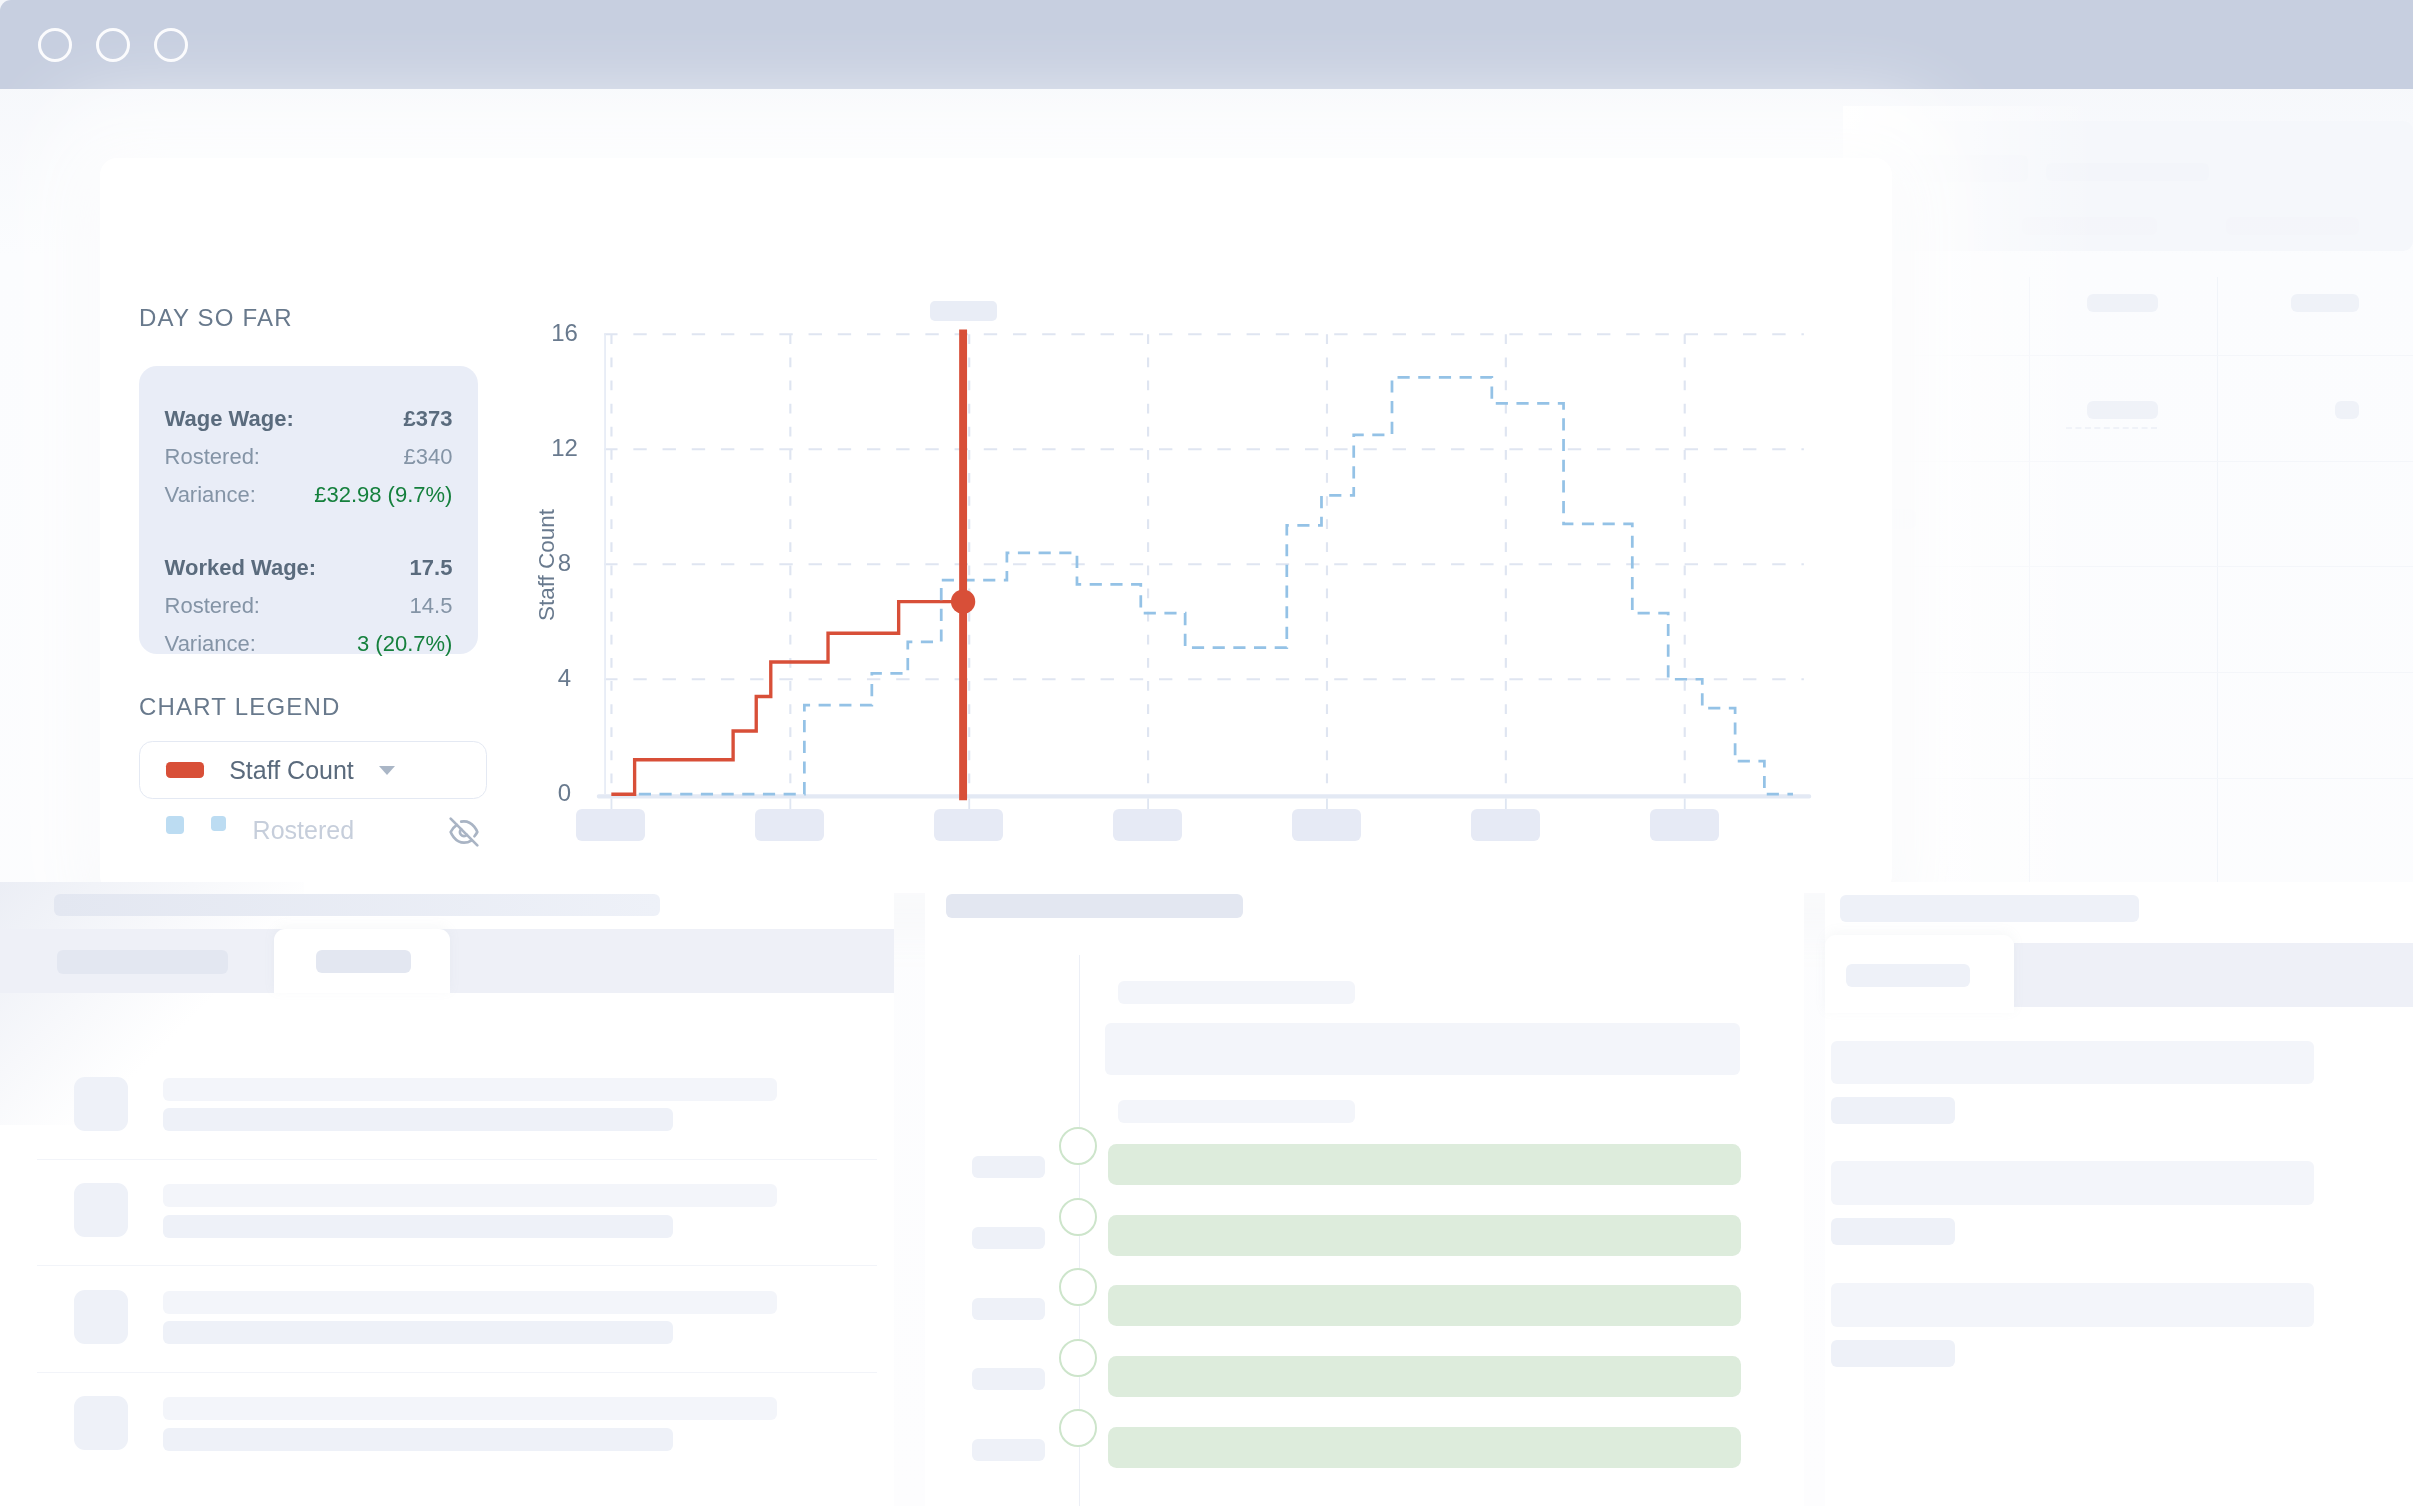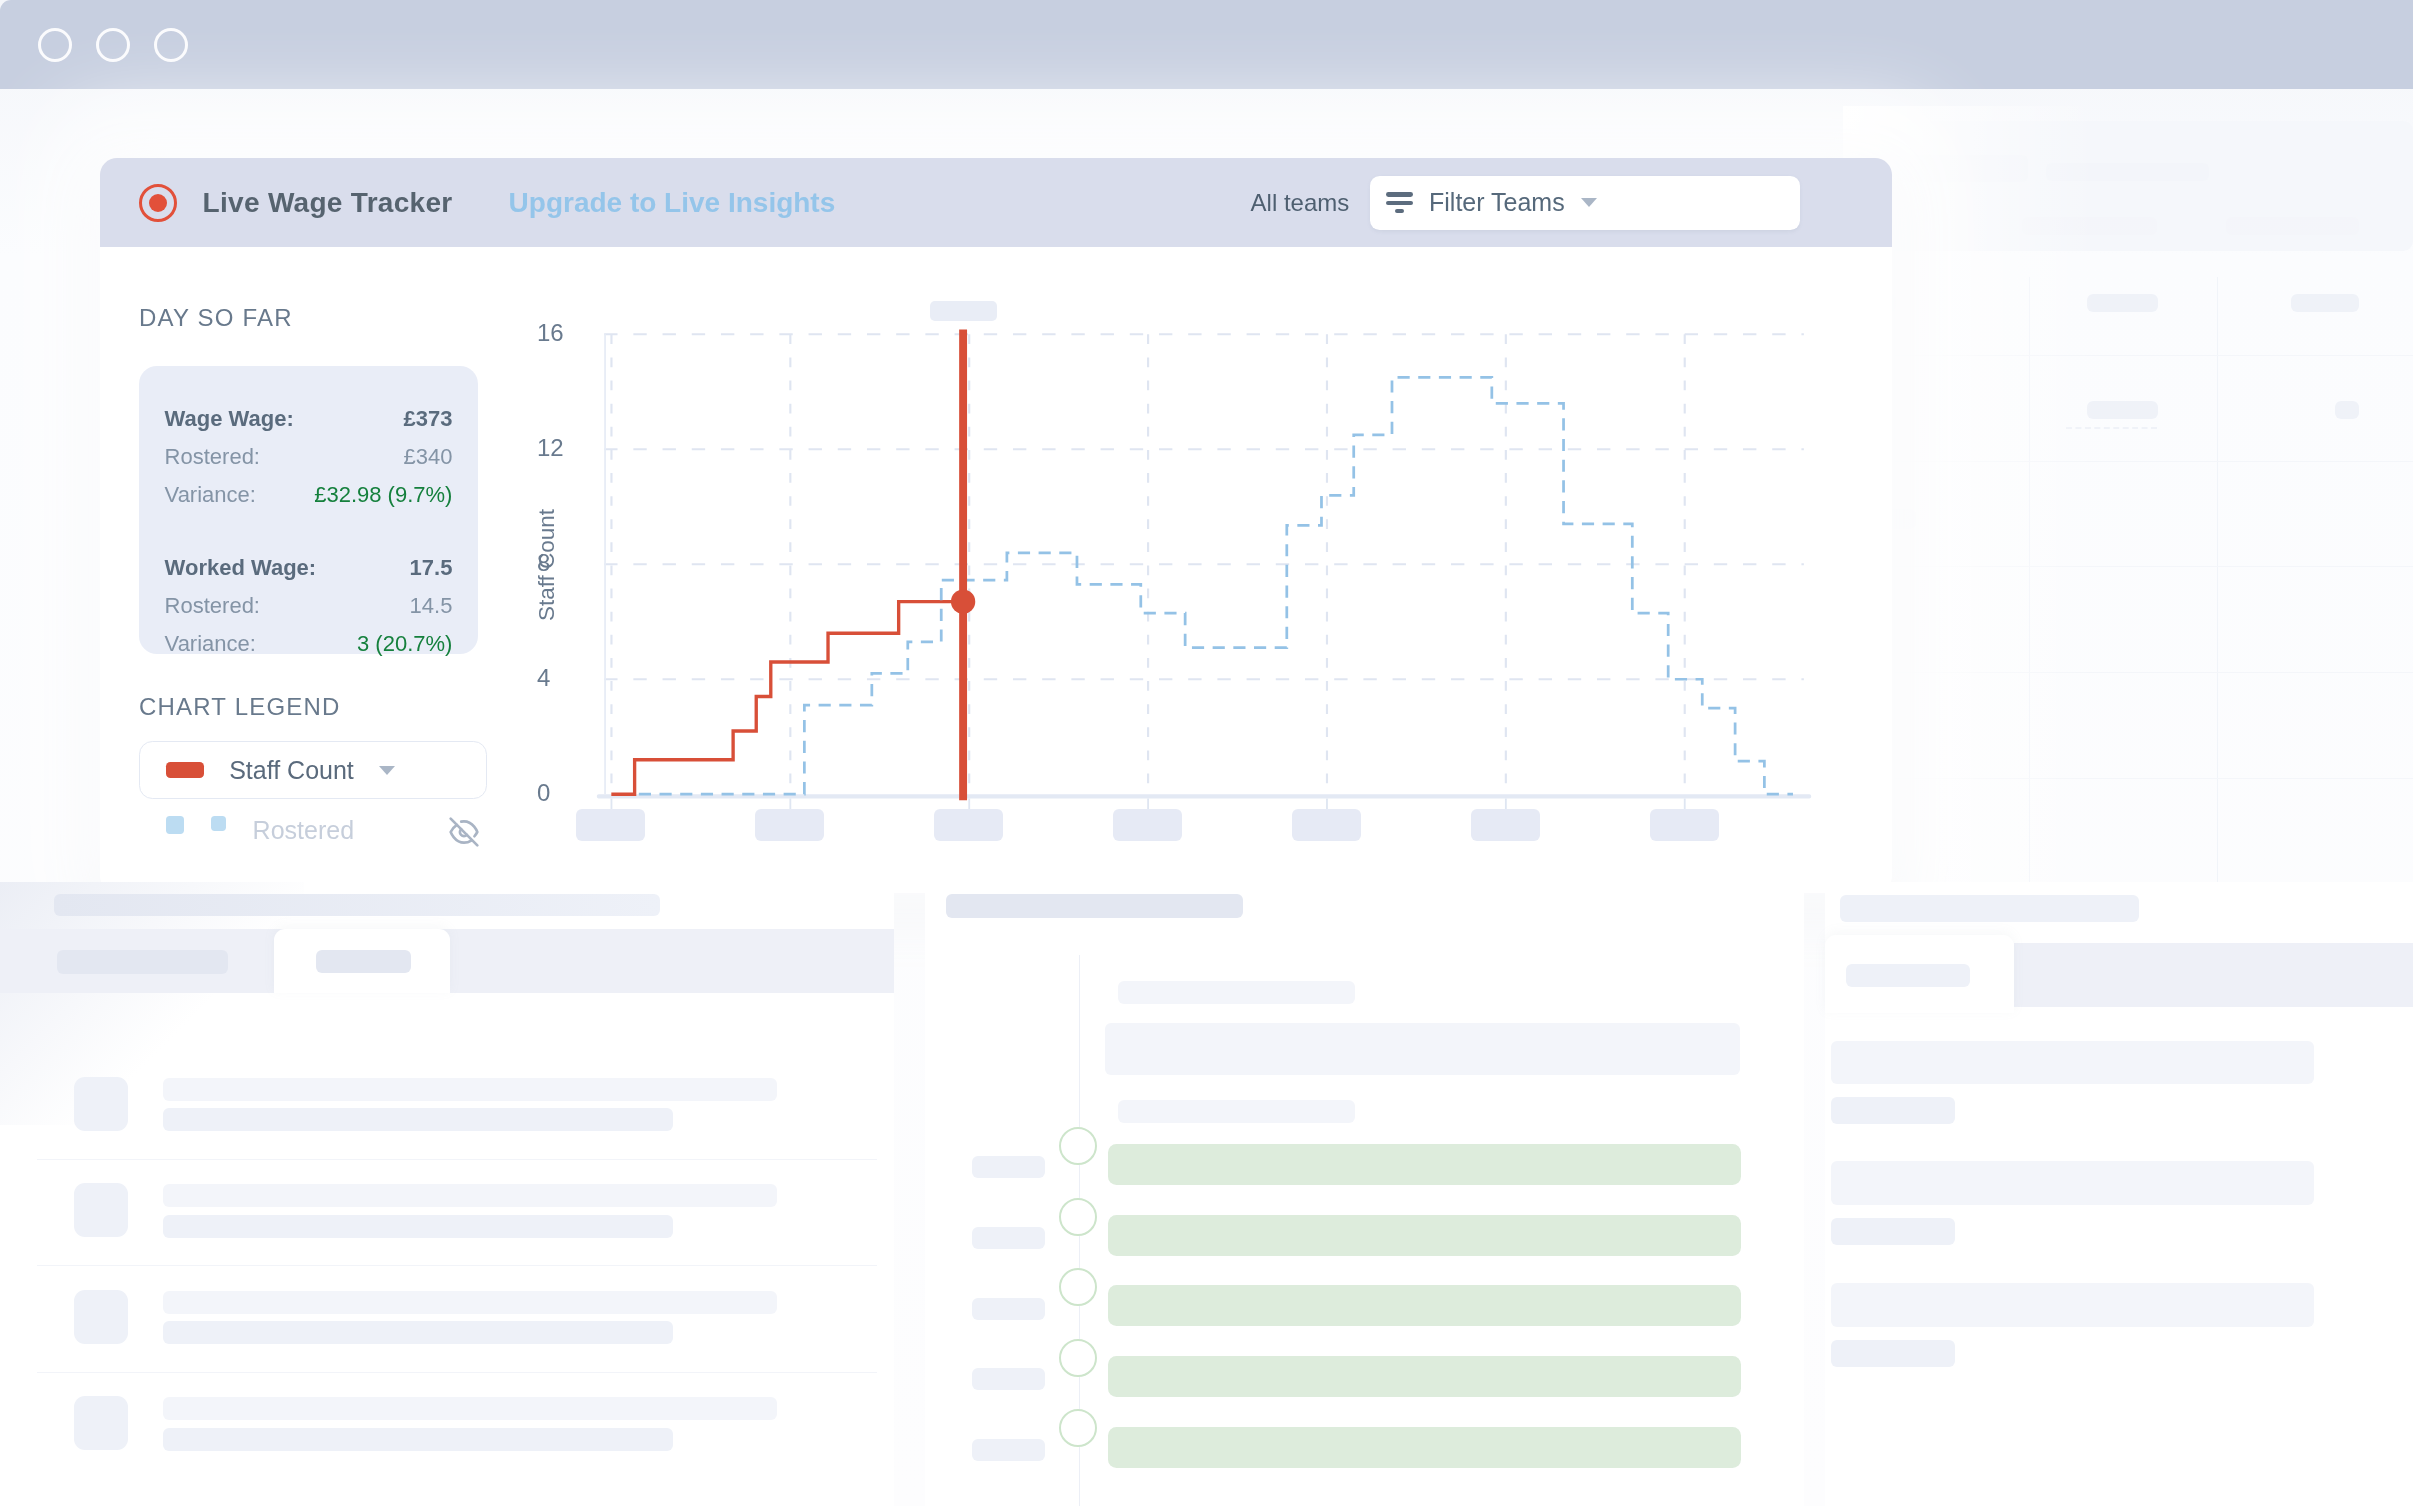--- a/index.html
+++ b/index.html
@@ -59,21 +59,21 @@
   .legend-pill span{margin-left:25.6px;font-size:25px;color:#5a6a7c;}
   .legend-pill .caret{margin-right:22px;}
   .rostered-row{position:absolute;left:39px;top:658px;width:348px;height:39px;display:flex;}
   .sq{border-radius:3.7px;background:#bcdcf2;}
   .sq1{width:18px;height:18px;}
   .sq2{width:14.6px;height:14.6px;margin-left:11px;}
   .rostered-row span{margin-left:27px;font-size:25px;color:#c6cedb;}
   .eye-off{margin-left:auto;margin-right:7.3px;cursor:pointer;}
   
   .chart-svg{position:absolute;left:504px;top:169px;overflow:visible;}
-  .ytick{position:absolute;width:55px;text-align:left;font-size:24px;color:#697a8e;}
+  .ytick{position:absolute;width:55px;text-align:center;font-size:24px;color:#697a8e;}
   .yaxis-label{position:absolute;left:355px;top:394px;width:183px;text-align:center;font-size:22.5px;color:#697a8e;
                transform:rotate(-90deg);}
   .xlab{position:absolute;top:651px;width:69px;height:32px;background:#e6eaf5;border-radius:6px;}
   .toplab{position:absolute;left:830px;top:143px;width:67px;height:19.5px;background:#e9edf6;border-radius:4.9px;}
   
   .sec{position:absolute;top:882px;height:624px;background:#ffffff;}
   .sec-left{left:0;width:894px;}
   .sec-mid{left:925px;width:879px;}
   .sec-right{left:1825px;width:588px;}
   .tabband{position:absolute;background:#eef0f7;}
@@ -115,39 +115,20 @@
     <div class="skel" style="left:448px;top:188px;width:68px;height:18px;"></div>
     <div class="skel" style="left:244px;top:295px;width:71px;height:18px;"></div>
     <div class="skel" style="left:492px;top:295px;width:24px;height:18px;"></div>
     <div class="dashline" style="left:223px;top:321px;"></div>
     <div class="skel" style="left:17.6px;top:403px;width:55px;height:19.5px;"></div>
   </div>
   <div class="bgfade"></div>
 
   <div class="panel">
 
-    <div class="panel-header">
-      <span class="rec-icon">
-          <i></i>
-        </span>
-      <span class="panel-title">Live Wage Tracker</span>
-      <span class="upgrade">Upgrade to Live Insights</span>
-      <div class="hdr-right">
-        <span class="all-teams">All teams</span>
-        <div class="filter-dd">
-          <span class="filter-icon">
-              <b></b>
-              <b></b>
-              <b></b>
-            </span>
-          <span>Filter Teams</span>
-          <span class="caret"></span>
-        </div>
-      </div>
-    </div>
 
     <div class="side-heading" style="top:146px;text-align:center;">DAY SO FAR</div>
 
     <div class="stats-card">
       <div class="srow bold">
         <span class="lab">Wage Wage:</span>
         <span class="val">£373</span>
       </div>
       <div class="srow">
         <span class="lab">Rostered:</span>

